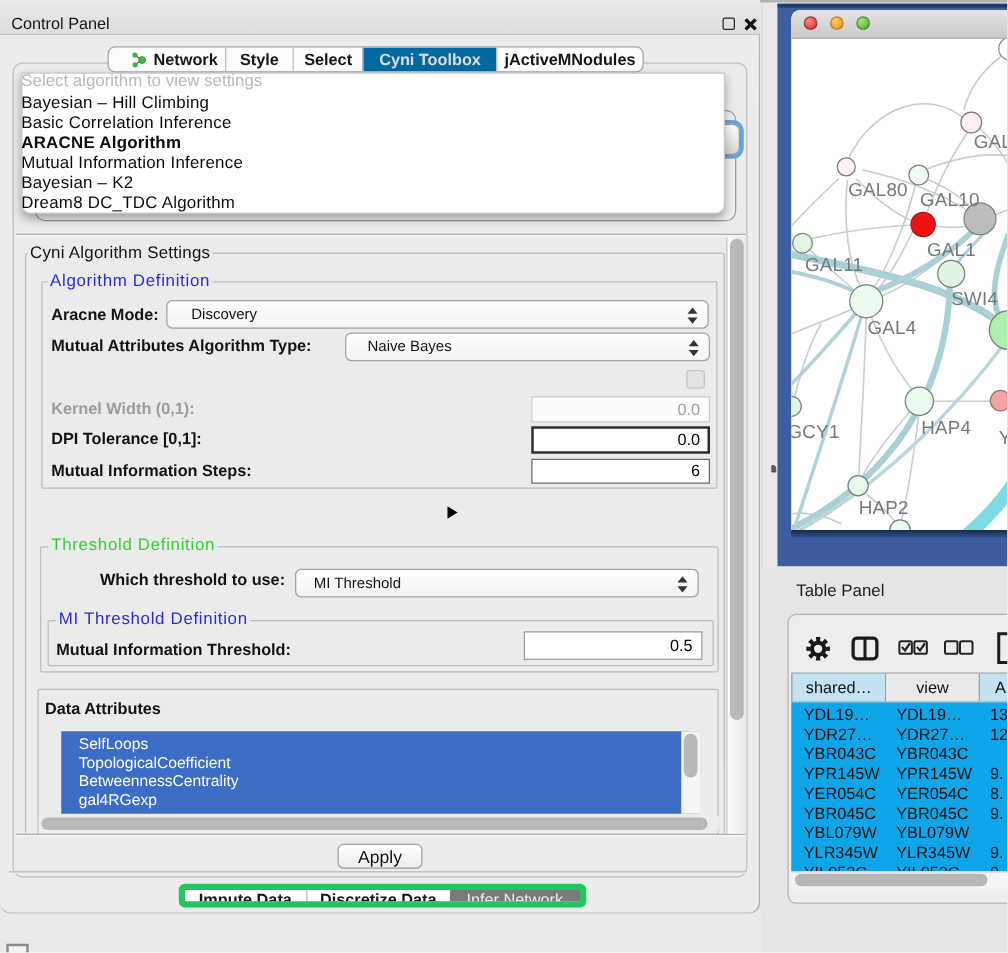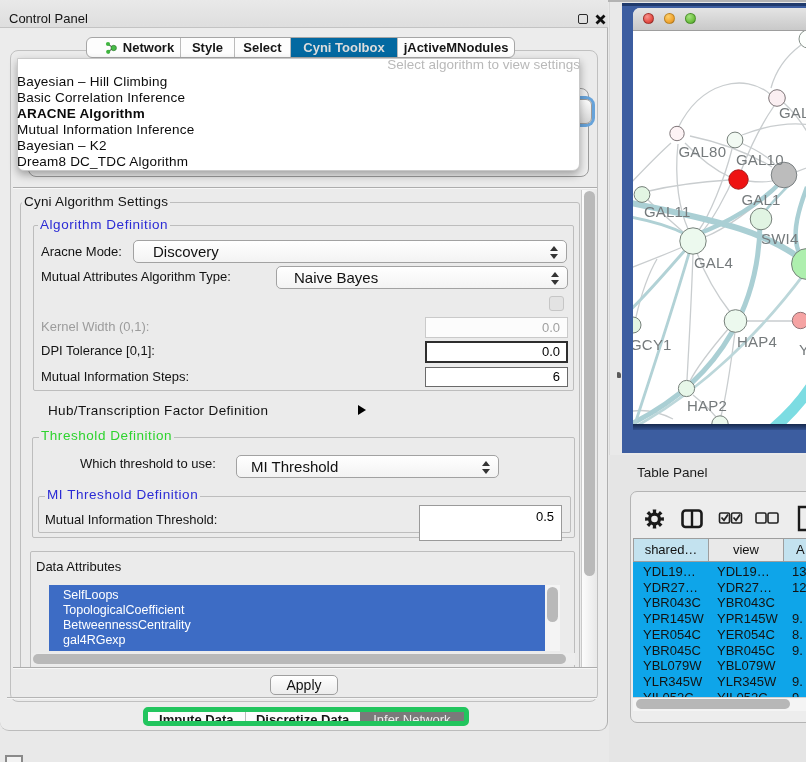--- a/index.html
+++ b/index.html
@@ -1,20 +1,20 @@
 <!DOCTYPE html>
 <html><head><meta charset="utf-8">
 <style>
 *{margin:0;padding:0;box-sizing:border-box}
 body{font-family:"Liberation Sans",sans-serif}
 #rt{position:relative;width:806px;height:762px;background:#e9e9e9;overflow:hidden;font-family:"Liberation Sans",sans-serif}
 .a{position:absolute}
-.b{font-weight:normal}
+.b{font-weight:bold}
 .t13{font-size:13px;line-height:14px;color:#141414}
-.combo{border:1px solid #a2a2a2;border-radius:5px;background:linear-gradient(#ffffff,#f3f3f3);font-size:15px;line-height:21px;color:#111}
+.combo{border:1px solid #a2a2a2;border-radius:5px;background:linear-gradient(#ffffff,#f3f3f3);font-size:12px;line-height:21px;color:#111}
 .spin{position:absolute;right:8px;top:5px;width:8px;height:13px}
 .spin:before{content:"";position:absolute;left:0;top:0;border-left:4px solid transparent;border-right:4px solid transparent;border-bottom:5.5px solid #333}
 .spin:after{content:"";position:absolute;left:0;bottom:0;border-left:4px solid transparent;border-right:4px solid transparent;border-top:5.5px solid #333}
 .fld{background:#fff;font-size:13px;text-align:right;color:#000}
 .grp{border:1px solid #bdbdbd;border-radius:2px}
 .glab{position:absolute;background:#ebebeb;padding:0 2px;font-size:13.5px;letter-spacing:0.2px;line-height:14px}
 .seg{height:19px;line-height:19px;text-align:center;font-size:13px;color:#161616;font-weight:bold}
 .row{position:absolute;font-size:13px;line-height:14px;color:#131313}
 </style></head>
 <body>
@@ -67,32 +67,31 @@
     <div class="row b" style="left:27px;top:81px">Mutual Attributes Algorithm Type:</div>
     <div class="a combo" style="left:262px;top:77px;width:292px;height:23px;padding-left:17px">Naive Bayes<span class="spin"></span></div>
     <div class="a" style="left:535px;top:107px;width:15px;height:15px;background:#e3e3e3;border:1px solid #c6c6c6;border-radius:3px"></div>
     <div class="row b" style="left:27px;top:131px;color:#9c9c9c">Kernel Width (0,1):</div>
     <div class="a fld" style="left:411px;top:128px;width:143px;height:21px;background:#fcfcfc;border:1px solid #cacaca;color:#a0a0a0;line-height:19px;padding-right:7px">0.0</div>
     <div class="row b" style="left:27px;top:155px">DPI Tolerance [0,1]:</div>
     <div class="a fld" style="left:411px;top:152px;width:143px;height:22px;border:2px solid #2e2e2e;line-height:18px;padding-right:6px">0.0</div>
     <div class="row b" style="left:27px;top:181px">Mutual Information Steps:</div>
     <div class="a fld" style="left:411px;top:178px;width:143px;height:20px;border:1px solid #6a6a6a;line-height:18px;padding-right:7px">6</div>
 
-    <div class="row" style="left:34px;top:215px;font-size:13.5px;letter-spacing:0.35px">Hub/Transcription Factor Definition</div>
     <div class="a" style="left:344px;top:216px;width:0;height:0;border-top:5.5px solid transparent;border-bottom:5.5px solid transparent;border-left:8px solid #000"></div>
 
     <div class="a grp" style="left:18px;top:248px;width:543px;height:101px"></div>
     <div class="glab" style="left:25px;top:240px;color:#2ed32e;letter-spacing:0.55px">Threshold Definition</div>
     <div class="row b" style="left:66px;top:268px">Which threshold to use:</div>
-    <div class="a combo" style="left:222px;top:266px;width:263px;height:23px;padding-left:14px">MI Threshold<span class="spin"></span></div>
+    <div class="a combo" style="left:222px;top:266px;width:323px;height:23px;padding-left:14px">MI Threshold<span class="spin"></span></div>
 
     <div class="a grp" style="left:24px;top:307px;width:533px;height:37px"></div>
     <div class="glab" style="left:31px;top:299px;color:#2b2bd5;letter-spacing:0.55px">MI Threshold Definition</div>
     <div class="row b" style="left:31px;top:324px">Mutual Information Threshold:</div>
-    <div class="a fld" style="left:405px;top:316px;width:143px;height:36px;border:1px solid #9a9a9a;line-height:21px;padding-right:7px">0.5</div>
+    <div class="a fld" style="left:405px;top:316px;width:143px;height:23px;border:1px solid #9a9a9a;line-height:21px;padding-right:7px">0.5</div>
 
     <div class="a grp" style="left:16px;top:362px;width:545px;height:300px"></div>
     <div class="row b" style="left:22px;top:371px">Data Attributes</div>
     <div class="a" style="left:35px;top:396px;width:510px;height:66px;background:#3d6cc5"></div>
     <div class="a" style="left:49px;top:399px;font-size:12.5px;line-height:15px;color:#fff">SelfLoops<br>TopologicalCoefficient<br>BetweennessCentrality<br>gal4RGexp</div>
     <div class="a" style="left:531px;top:396px;width:15px;height:66px;background:#f4f4f4"></div>
     <div class="a" style="left:533px;top:398px;width:11px;height:35px;background:#b9b9b9;border-radius:5.5px"></div>
     <div class="a" style="left:17px;top:464px;width:544px;height:12px;background:#ededed"></div>
     <div class="a" style="left:19px;top:465px;width:533px;height:10px;background:#b9b9b9;border-radius:5px"></div>
   </div>
@@ -103,21 +102,21 @@
   <div class="a" style="left:270px;top:675px;width:68px;height:20px;border:1px solid #9f9f9f;border-radius:5px;background:linear-gradient(#ffffff,#ececec);text-align:center;font-size:14px;line-height:18px;color:#111">Apply</div>
 
   <div class="a" style="left:7px;top:697px;width:590px;height:2px;border-top:1px solid #b5b5b5;background:#f5f5f5"></div>
   <div class="a" style="left:143px;top:707px;width:326px;height:19px;display:flex;border:5px solid #22c55e;border-radius:5px;background:#fcfcfc;overflow:hidden">
     <div class="seg" style="width:99px;line-height:15px;height:17px">Impute Data</div>
     <div class="seg" style="width:118px;line-height:15px;height:17px;border-left:1px solid #b9b9b9">Discretize Data</div>
     <div class="seg" style="width:107px;line-height:15px;height:17px;background:#7a7a7a;color:#ededed;font-weight:normal">Infer Network</div>
   </div>
 
   <div class="a" style="left:17px;top:58px;width:563px;height:113px;background:#fff;border:1px solid #c9c9c9;border-radius:0 0 7px 7px;box-shadow:0 4px 8px rgba(0,0,0,.32)"></div>
-  <div class="a" style="left:17px;top:58px;width:563px;text-align:right;font-size:13.5px;line-height:14px;color:#b9b9b9">Select algorithm to view settings</div>
+  <div class="a" style="left:17px;top:58px;width:563px;text-align:left;font-size:13.5px;line-height:14px;color:#b9b9b9">Select algorithm to view settings</div>
   <div class="a" style="left:17px;top:74px;font-size:13.5px;letter-spacing:0.2px;line-height:16px;color:#0b0b0b">Bayesian – Hill Climbing<br>Basic Correlation Inference<br><b>ARACNE Algorithm</b><br>Mutual Information Inference<br>Bayesian – K2<br>Dream8 DC_TDC Algorithm</div>
 
   <div class="a" style="left:609px;top:2px;width:1px;height:731px;background:#d9d9d9"></div>
 
   <div class="a" style="left:617px;top:372px;width:4px;height:6px;background:#5a5a5a;border-radius:1px 3px 1px 1px"></div>
 
   <div class="a" style="left:622px;top:3px;width:184px;height:450px;background:#3c5da0"></div>
   <div class="a" style="left:622px;top:3px;width:184px;height:3px;background:#203a6c"></div>
   <div class="a" style="left:633px;top:424px;width:173px;height:6px;background:linear-gradient(#16294d,#31508d)"></div>
   <div class="a" style="left:633px;top:8px;width:173px;height:416px;border-radius:7px 0 0 0;overflow:hidden;background:#fff">

